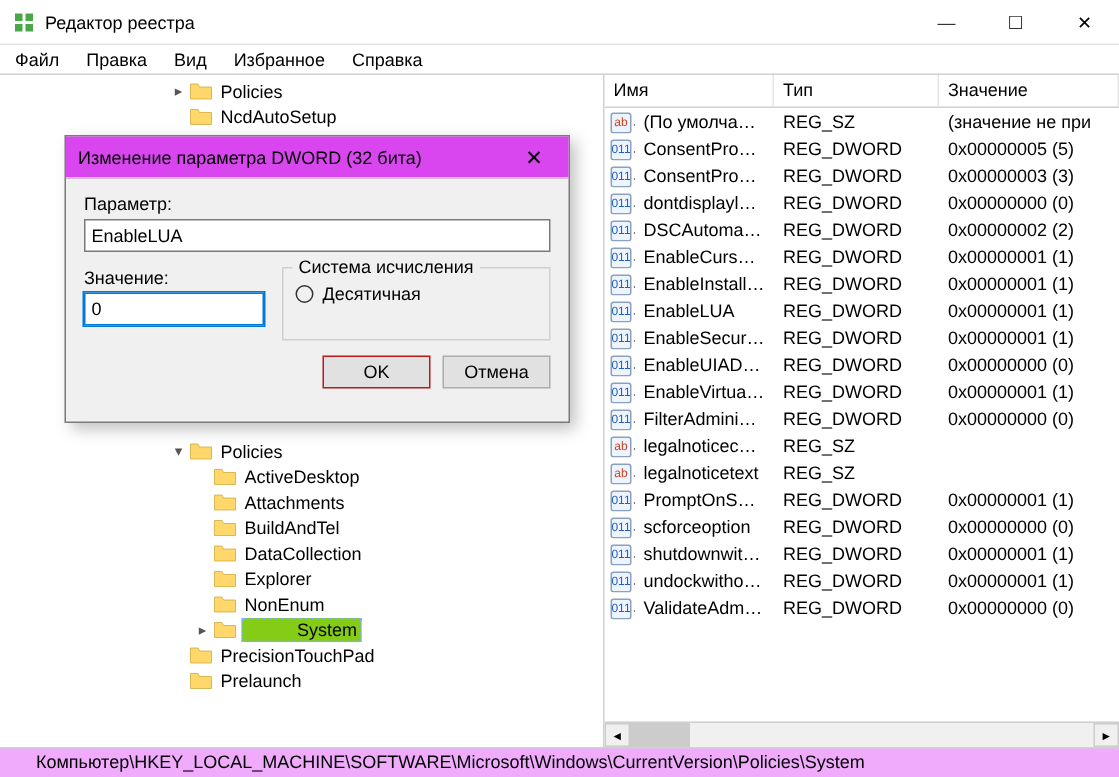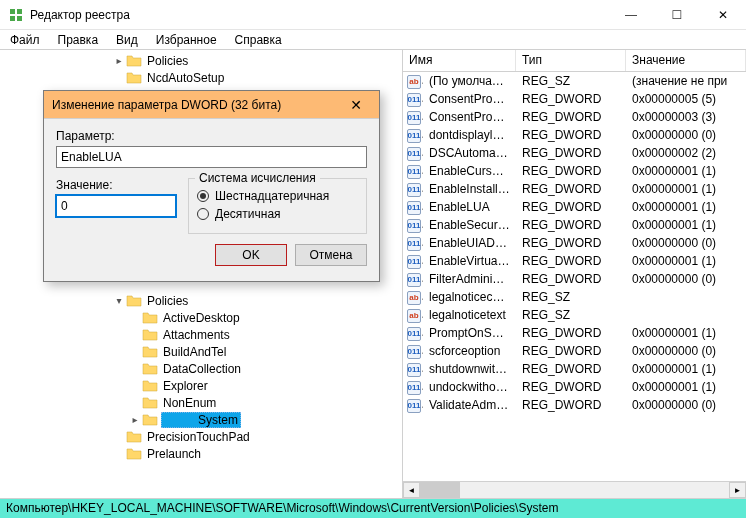--- a/index.html
+++ b/index.html
@@ -18,49 +18,49 @@
 .content { display: flex; height: 448px; }
 .treepane { width: 403px; border-right: 1px solid #d0d0d0; overflow: hidden; position: relative; }
 .listpane { flex: 1; overflow: hidden; display: flex; flex-direction: column; }
 
 .tree { padding: 2px 0 0 0; }
 .tree-row { display: flex; align-items: center; height: 17px; white-space: nowrap; }
 .tree-indent { display: inline-block; }
 .tree-toggle { width: 14px; text-align: center; color: #555; font-size: 10px; }
 .tree-folder { width: 16px; height: 16px; margin-right: 3px; }
 .tree-label { padding: 0 2px; }
-.tree-row.sel .tree-label { background: #0ea5e9; border: 1px dotted #7eb4ea; padding-left: 36px; }
+.tree-row.sel .tree-label { background: #84cc16; border: 1px dotted #7eb4ea; padding-left: 36px; }
 
 .list-head { display: flex; height: 22px; border-bottom: 1px solid #d0d0d0; }
 .list-head div { padding: 3px 6px; border-right: 1px solid #e5e5e5; color: #000; }
 .col-name { width: 113px; }
 .col-type { width: 110px; }
 .col-val { flex: 1; }
 
 .list-body { flex: 1; overflow: hidden; }
 .list-row { display: flex; height: 18px; align-items: center; }
 .list-row .cell { padding: 0 6px; overflow: hidden; text-overflow: ellipsis; white-space: nowrap; }
 .list-row .icon-cell { width: 20px; padding-left: 4px; }
 .list-row .name-cell { width: 93px; }
 .list-row .type-cell { width: 110px; }
 .list-row .val-cell { flex: 1; }
 
-.reg-icon { width: 14px; height: 14px; border: 1px solid #8aa0c0; border-radius: 2px; display: inline-flex; align-items: center; justify-content: center; font-size: 8px; font-weight: bold; background: #eef4fc; }
+.reg-icon { width: 14px; height: 14px; border: 1px solid #8aa0c0; border-radius: 2px; display: inline-flex; align-items: center; justify-content: center; font-size: 8px; font-weight: normal; background: #eef4fc; }
 .reg-icon.str { color: #d04020; }
 .reg-icon.dw { color: #2060c0; }
 
 .scroll-h { height: 17px; background: #f0f0f0; border-top: 1px solid #d0d0d0; display: flex; }
 .scroll-btn { width: 17px; background: #f0f0f0; border: 1px solid #ccc; display: flex; align-items: center; justify-content: center; font-size: 8px; }
 .scroll-track { flex: 1; position: relative; }
 .scroll-thumb { position: absolute; left: 0; width: 40px; height: 100%; background: #ccc; }
 
-.statusbar { height: 20px; border-top: 1px solid #d0d0d0; padding: 2px 6px; color: #000; background: #5eead4; }
+.statusbar { height: 20px; border-top: 1px solid #d0d0d0; padding: 2px 24px; color: #000; background: #f0abfc; }
 
 .dialog { position: absolute; left: 43px; top: 90px; width: 337px; height: 192px; background: #f0f0f0; border: 1px solid #7a7a7a; box-shadow: 4px 4px 10px rgba(0,0,0,0.25); }
-.dlg-title { height: 28px; background: #fdba74; display: flex; align-items: center; padding: 0 8px; border-bottom: 1px solid #d0d0d0; }
+.dlg-title { height: 28px; background: #d946ef; display: flex; align-items: center; padding: 0 8px; border-bottom: 1px solid #d0d0d0; }
 .dlg-title .t { flex: 1; }
 .dlg-close { width: 30px; text-align: center; font-size: 14px; }
 .dlg-body { padding: 10px 12px; }
 .dlg-label { margin-bottom: 3px; }
 .dlg-input { width: 100%; border: 1px solid #7a7a7a; padding: 3px 4px; background: #fff; margin-bottom: 10px; font-size: 12px; }
 .dlg-row2 { display: flex; gap: 12px; }
 .dlg-left { width: 120px; }
 .dlg-left .dlg-input { border: 1px solid #0078d7; outline: 1px solid #0078d7; }
 .dlg-group { border: 1px solid #d0d0d0; padding: 6px 8px 8px; flex: 1; position: relative; }
 .dlg-group .gt { position: absolute; top: -8px; left: 6px; background: #f0f0f0; padding: 0 4px; }
@@ -347,24 +347,20 @@
     <div class="dlg-label">Параметр:</div>
     <input class="dlg-input" readonly="" value="EnableLUA" style="">
     <div class="dlg-row2">
       <div class="dlg-left">
         <div class="dlg-label">Значение:</div>
         <input class="dlg-input" value="0" style="">
       </div>
       <div class="dlg-group">
         <span class="gt">Система исчисления</span>
         <div class="radio-row">
-          <span class="radio checked"></span>
-          <span>Шестнадцатеричная</span>
-        </div>
-        <div class="radio-row">
           <span class="radio"></span>
           <span>Десятичная</span>
         </div>
       </div>
     </div>
   </div>
   <div class="dlg-btns">
     <div class="dlg-btn primary">OK</div>
     <div class="dlg-btn">Отмена</div>
   </div>

